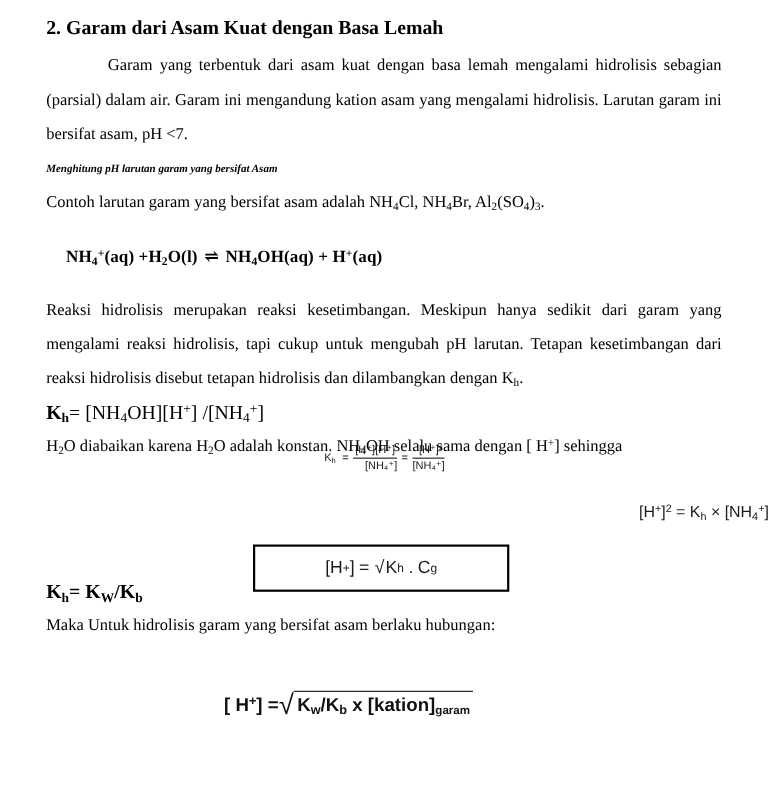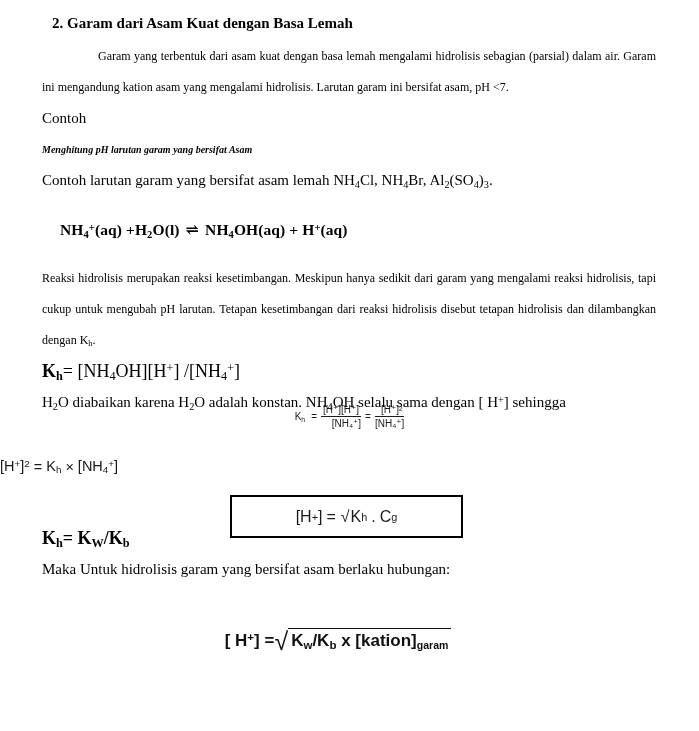--- a/index.html
+++ b/index.html
@@ -16,26 +16,26 @@
     overflow: hidden;
   }
   .page {
     position: absolute;
     left: 42px;
     top: 12px;
     width: 614px;
   }
   .heading {
     font-weight: bold;
+    font-size: 18px;
+    line-height: 1.5;
+    margin: 0 0 6px 0;
+  }
+  p.body-text {
     font-size: 15px;
-    line-height: 1.5;
-    margin: 0 0 6px 10px;
-  }
-  p.body-text {
-    font-size: 12px;
     line-height: 31px;
     margin: 0;
     text-align: justify;
     text-justify: inter-word;
   }
   p.body-text.first {
     text-indent: 56px;
   }
   .line {
     font-size: 15px;
@@ -110,21 +110,21 @@
   .lead-k {
     display: inline-block;
     vertical-align: middle;
     padding-right: 2px;
   }
 
   .eq-line-sans {
     position: absolute;
     left: 0;
     width: 699px;
-    text-align: left;
+    text-align: right;
     font-size: 14.5px;
   }
 
   
   .boxed {
     position: absolute;
     left: 230px;
     top: 495px;
     width: 233px;
     height: 43px;
@@ -150,21 +150,20 @@
   .final-formula {
     position: absolute;
     left: 0;
     top: 628px;
     width: 634px;
     text-align: center;
     font-family: "Liberation Sans", "DejaVu Sans", sans-serif;
     font-weight: bold;
     font-size: 17px;
     color: #111111;
-    margin-left: 21px;
   }
   .final-formula .lhs {
     display: inline-block;
     vertical-align: middle;
   }
   .final-formula .radsign {
     display: inline-block;
     vertical-align: middle;
     font-size: 25px;
     font-weight: normal;
@@ -192,25 +191,24 @@
 </style>
 </head>
 <body>
 
 <div class="page">
 
   <h2 class="heading">2. Garam dari Asam Kuat dengan Basa Lemah</h2>
 
   <p class="body-text first">Garam yang terbentuk dari asam kuat dengan basa lemah mengalami hidrolisis sebagian (parsial) dalam air. Garam ini mengandung kation asam yang mengalami hidrolisis. Larutan garam ini bersifat asam, pH &lt;7.</p>
 
-  <p class="line">Contoh</p>
 
   <p class="subhead">Menghitung pH larutan garam yang bersifat Asam</p>
 
-  <p class="line"><span>Contoh larutan garam yang bersifat asam lemah NH</span><sub>4</sub><span>Cl, NH</span><sub>4</sub><span>Br, Al</span><sub>2</sub><span>(SO</span><sub>4</sub><span>)</span><sub>3</sub><span>.</span></p>
+  <p class="line"><span>Contoh larutan garam yang bersifat asam adalah NH</span><sub>4</sub><span>Cl, NH</span><sub>4</sub><span>Br, Al</span><sub>2</sub><span>(SO</span><sub>4</sub><span>)</span><sub>3</sub><span>.</span></p>
 
 
   <p class="eq-serif-bold"><span>NH</span><sub>4</sub><sup>+</sup><span>(aq) +H</span><sub>2</sub><span>O(l)</span><span class="arrow">⇌</span><span>NH</span><sub>4</sub><span>OH(aq) + H</span><sup>+</sup><span>(aq)</span></p>
 
   <p class="body-text"><span>Reaksi hidrolisis merupakan reaksi kesetimbangan. Meskipun hanya sedikit dari garam yang mengalami reaksi hidrolisis, tapi cukup untuk mengubah pH larutan. Tetapan kesetimbangan dari reaksi hidrolisis disebut tetapan hidrolisis dan dilambangkan dengan K</span><sub>h</sub><span>.</span></p>
 
   <p class="eq-serif"><b><span>K</span><sub>h</sub></b><span>= [NH</span><sub>4</sub><span>OH][H</span><sup>+</sup><span>] /[NH</span><sub>4</sub><sup>+</sup><span>]</span></p>
 
   <p class="line"><span>H</span><sub>2</sub><span>O diabaikan karena H</span><sub>2</sub><span>O adalah konstan. NH</span><sub>4</sub><span>OH selalu sama dengan [ H</span><sup>+</sup><span>] sehingga</span></p>
 

